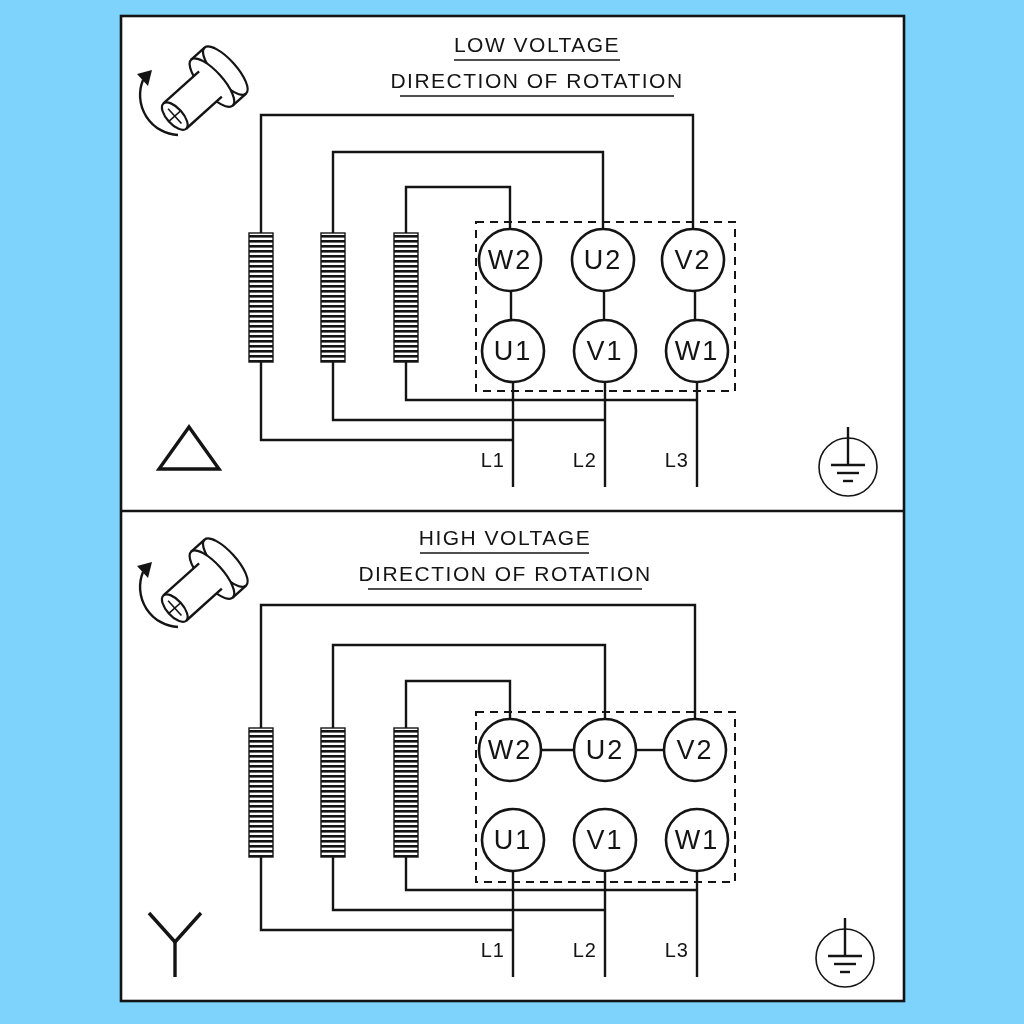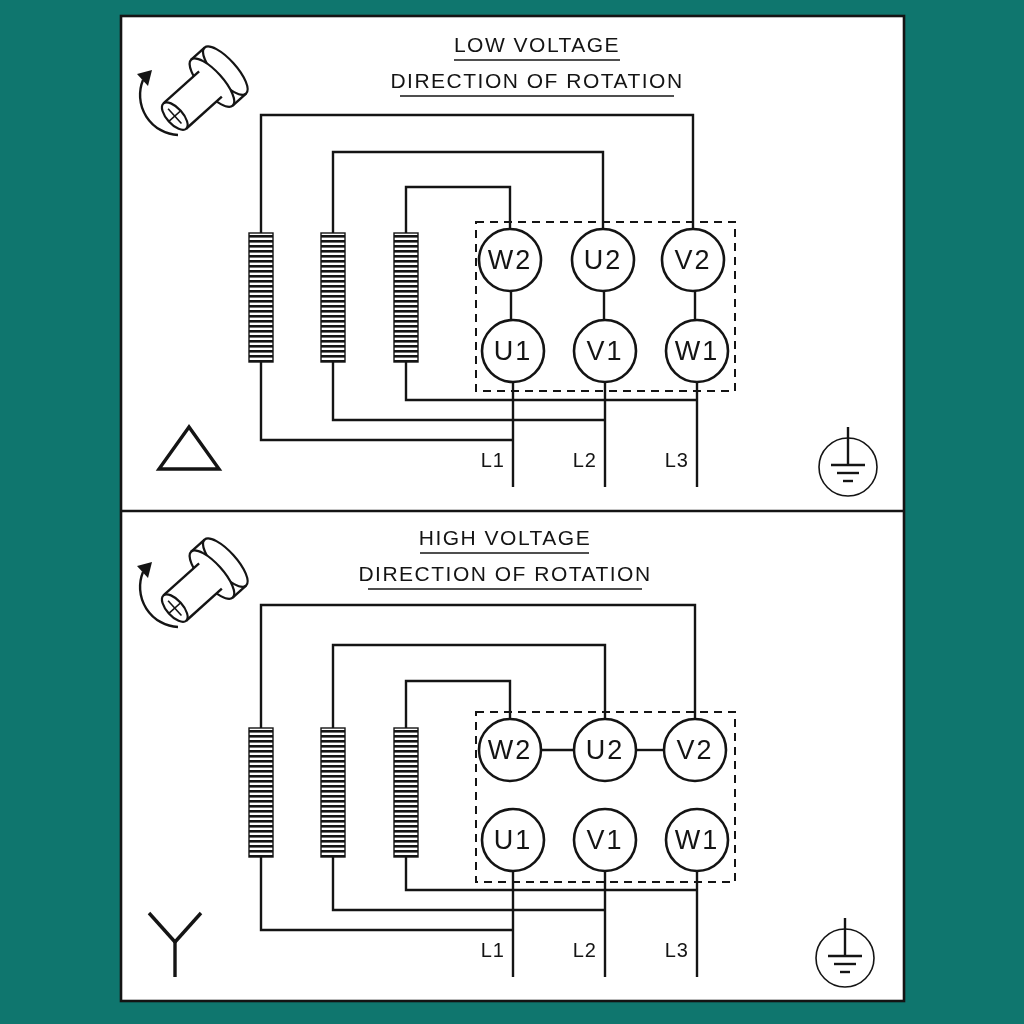--- a/index.html
+++ b/index.html
@@ -1,16 +1,16 @@
 <!DOCTYPE html>
 <html><head>
 <meta charset="utf-8">
 <style>
   html,body{margin:0;padding:0;background:#ffffff;}
-  .stage{width:1024px;height:1024px;position:relative;background:#0f766e;overflow:hidden;}
+  .stage{width:1024px;height:1024px;position:relative;background:#7dd3fc;overflow:hidden;}
   svg{display:block;}
   text{font-family:"Liberation Sans", sans-serif;fill:#141414;}
   .title{font-size:21px;letter-spacing:1.5px;text-anchor:middle;}
   .term{font-size:27px;letter-spacing:2px;text-anchor:middle;}
   .supply{font-size:20px;letter-spacing:1px;text-anchor:end;}
   .wire{stroke:#141414;stroke-width:2.4;fill:none;}
   .thin{stroke:#141414;stroke-width:1.6;fill:none;}
   .thick{stroke:#141414;stroke-width:3.4;fill:none;}
   .dashed{stroke:#141414;stroke-width:2;fill:none;stroke-dasharray:8 6;}
   .term-c{fill:#ffffff;stroke:#141414;stroke-width:2.6;}

